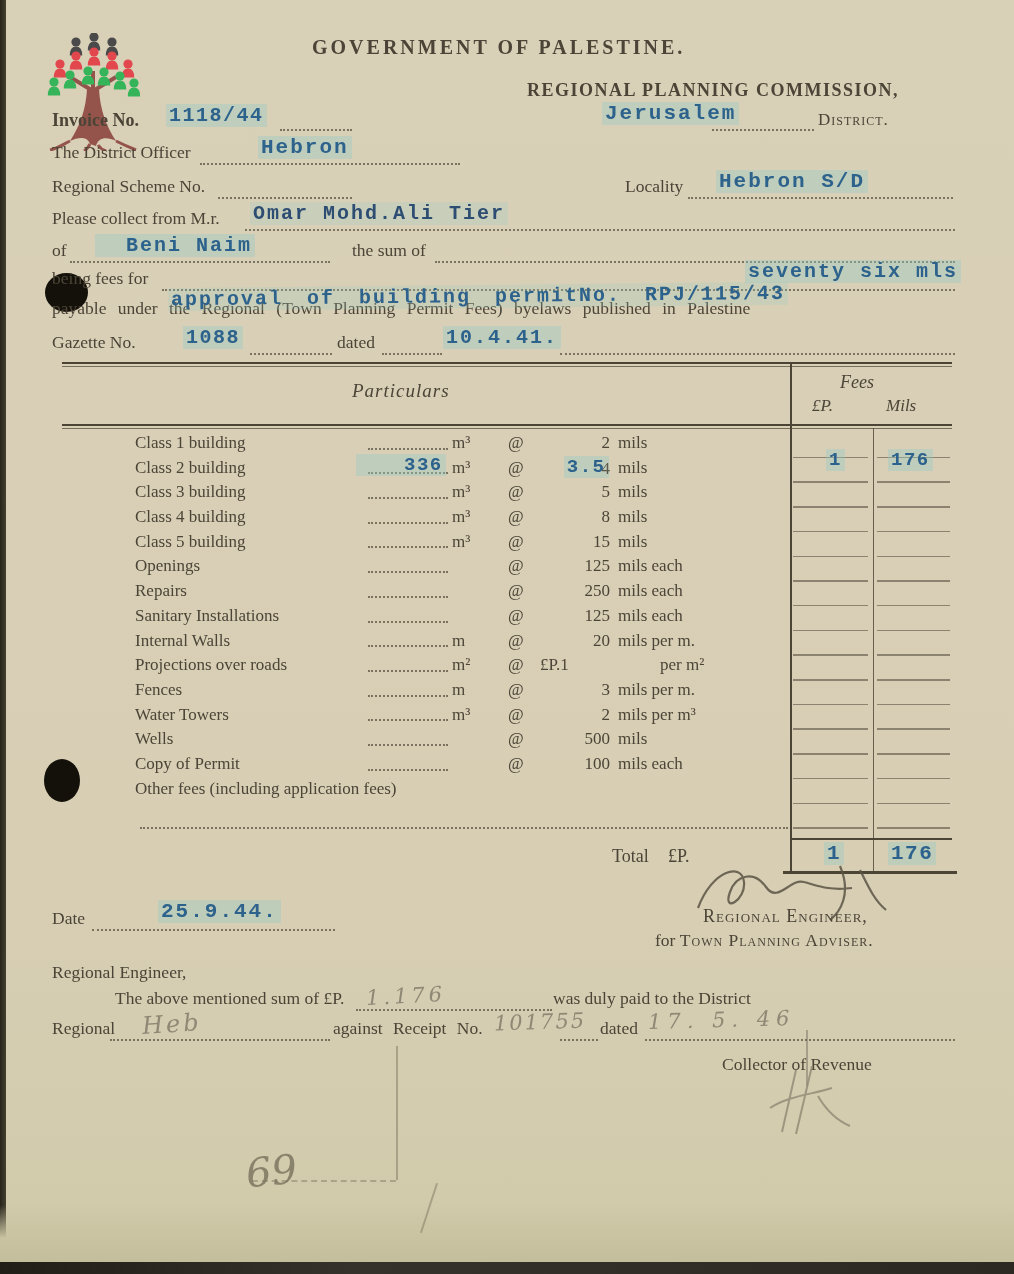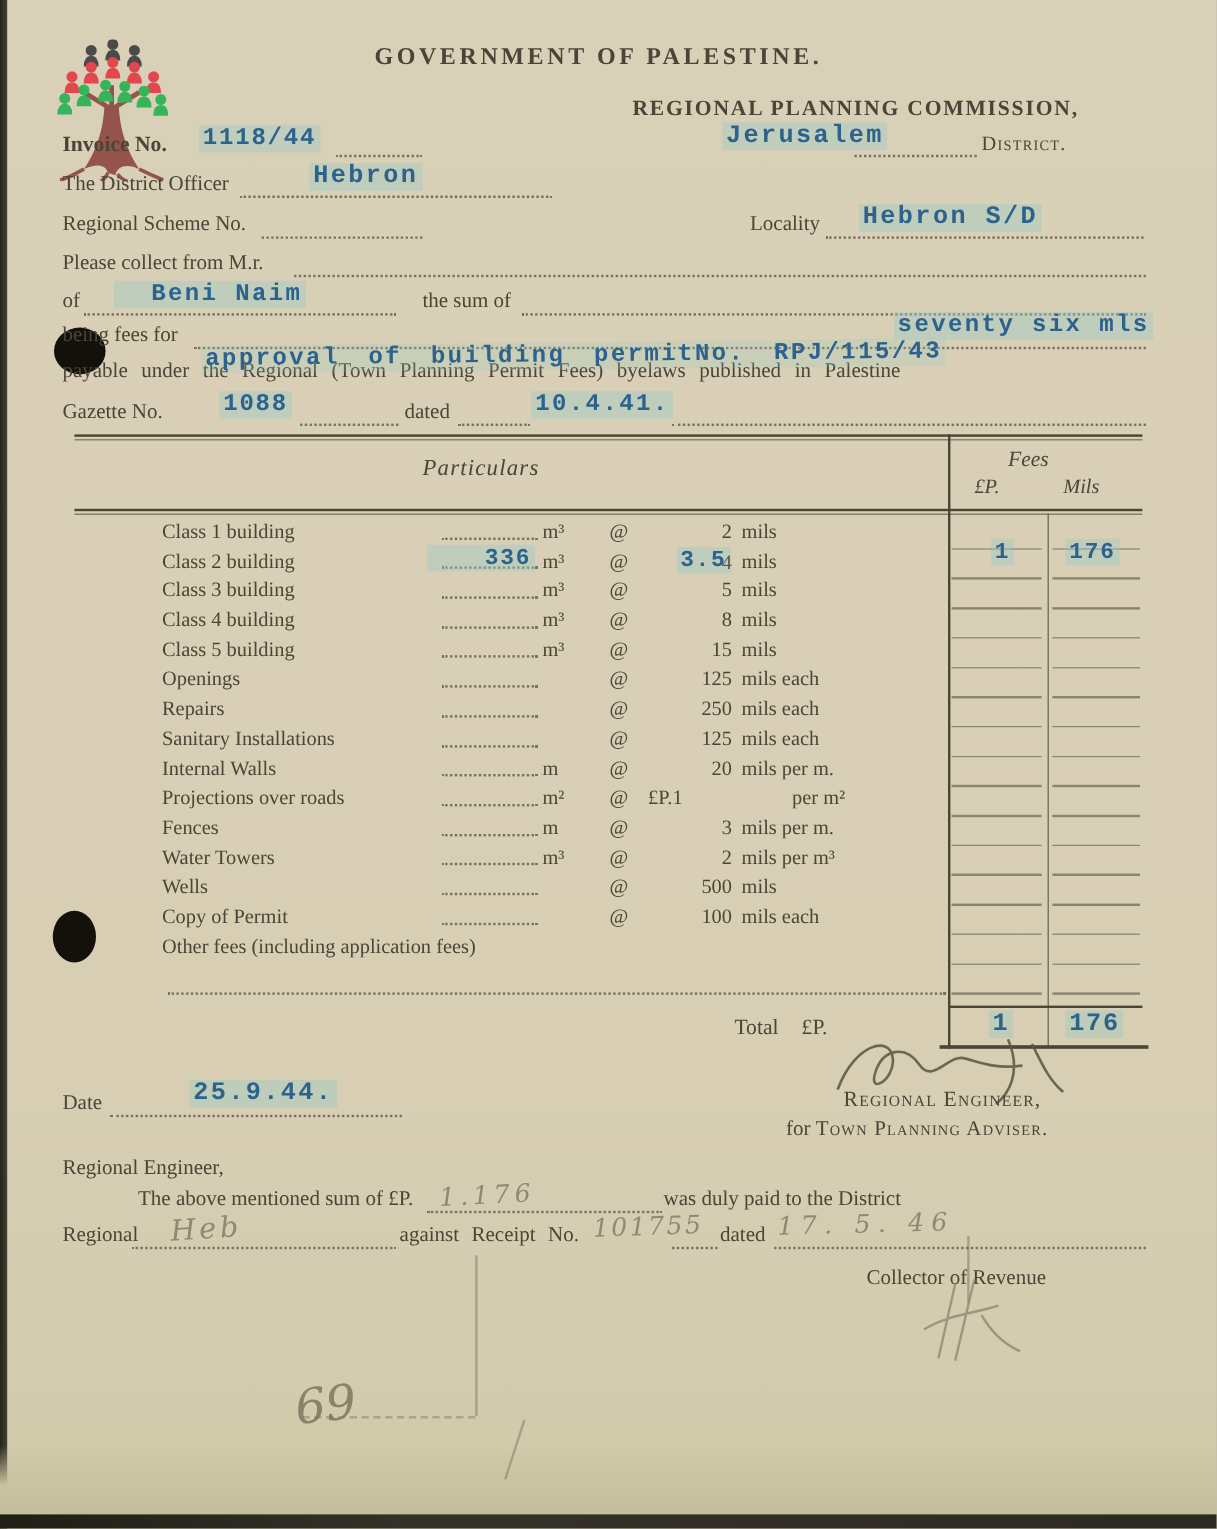--- a/index.html
+++ b/index.html
@@ -90,20 +90,21 @@
   <div class="abs typed" style="left:258px;top:136px;font-size:21px;letter-spacing:2px;">Hebron</div>
 
   <div class="abs printed" style="left:52px;top:176px;font-size:17.5px;">Regional Scheme No.</div>
   <div class="abs dotl" style="left:218px;top:196px;width:134px;"></div>
   <div class="abs printed" style="left:625px;top:176px;font-size:17.5px;">Locality</div>
   <div class="abs dotl" style="left:688px;top:196px;width:265px;"></div>
   <div class="abs typed" style="left:716px;top:170px;font-size:21px;letter-spacing:2px;">Hebron S/D</div>
 
   <div class="abs printed" style="left:52px;top:208px;font-size:17.5px;">Please collect from M.r.</div>
   <div class="abs dotl" style="left:245px;top:228px;width:710px;"></div>
+  <div class="abs typed dark" style="left:250px;top:202px;font-size:20px;letter-spacing:2px;background:rgba(150,203,196,.25);">Omar Mohd.Ali Tier</div>
 
   <div class="abs printed" style="left:52px;top:240px;font-size:17.5px;">of</div>
   <div class="abs dotl" style="left:70px;top:260px;width:260px;"></div>
   <div class="abs typed" style="left:95px;top:234px;font-size:20px;letter-spacing:2px;padding-left:31px;">Beni Naim</div>
   <div class="abs printed" style="left:352px;top:240px;font-size:17.5px;">the sum of</div>
   <div class="abs dotl" style="left:435px;top:260px;width:520px;"></div>
 
   <div class="abs printed" style="left:52px;top:268px;font-size:17.5px;">being fees for</div>
   <div class="abs dotl" style="left:162px;top:288px;width:793px;"></div>
   <div class="abs typed" style="left:745px;top:260px;font-size:20px;letter-spacing:2px;">seventy six mls</div>

